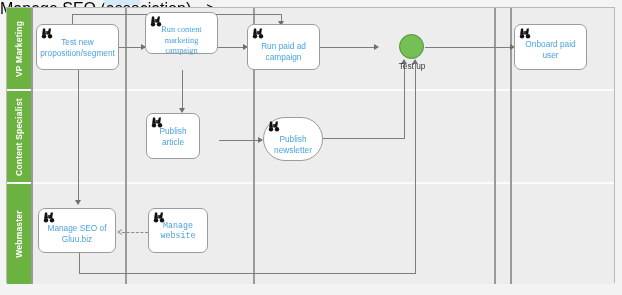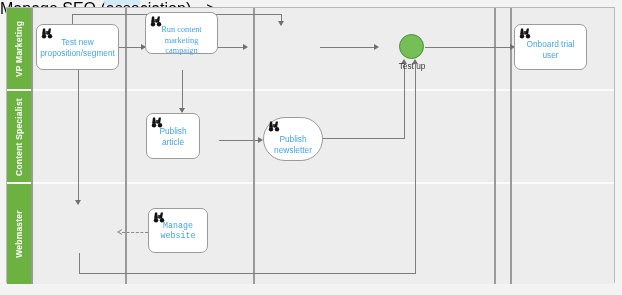--- a/index.html
+++ b/index.html
@@ -155,30 +155,40 @@
     <svg class="icon-bino" viewBox="0 0 12 11">
       <path d="M2 0.6h2.1l0.9 6.0H1.1z" fill="#111"></path>
       <path d="M7.9 0.6h2.1l-0.9 6.0H6.0z" fill="#111"></path>
       <circle cx="3.0" cy="8.2" r="2.2" fill="#111"></circle>
       <circle cx="9.0" cy="8.2" r="2.2" fill="#111"></circle>
       <rect x="5.2" y="3.0" width="1.6" height="3.4" fill="#111"></rect>
     </svg>
     <div class="tlabel" style="top:auto;transform:none;top:12px;">Run content marketing campaign</div>
   </div>
 
+  <div class="task" style="left:247px;top:24px;width:73px;height:46px;">
+    <svg class="icon-bino" viewBox="0 0 12 11">
+      <path d="M2 0.6h2.1l0.9 6.0H1.1z" fill="#111"></path>
+      <path d="M7.9 0.6h2.1l-0.9 6.0H6.0z" fill="#111"></path>
+      <circle cx="3.0" cy="8.2" r="2.2" fill="#111"></circle>
+      <circle cx="9.0" cy="8.2" r="2.2" fill="#111"></circle>
+      <rect x="5.2" y="3.0" width="1.6" height="3.4" fill="#111"></rect>
+    </svg>
+    <div class="tlabel" style="top:auto;transform:none;top:16px;">Run paid ad campaign</div>
+  </div>
 
   <div class="task" style="left:514px;top:24px;width:73px;height:46px;">
     <svg class="icon-bino" viewBox="0 0 12 11">
       <path d="M2 0.6h2.1l0.9 6.0H1.1z" fill="#111"></path>
       <path d="M7.9 0.6h2.1l-0.9 6.0H6.0z" fill="#111"></path>
       <circle cx="3.0" cy="8.2" r="2.2" fill="#111"></circle>
       <circle cx="9.0" cy="8.2" r="2.2" fill="#111"></circle>
       <rect x="5.2" y="3.0" width="1.6" height="3.4" fill="#111"></rect>
     </svg>
-    <div class="tlabel" style="top:auto;transform:none;top:14px;">Onboard trial user</div>
+    <div class="tlabel" style="top:auto;transform:none;top:14px;">Onboard paid user</div>
   </div>
 
   <div class="task" style="left:146px;top:113px;width:54px;height:46px;">
     <svg class="icon-bino" viewBox="0 0 12 11">
       <path d="M2 0.6h2.1l0.9 6.0H1.1z" fill="#111"></path>
       <path d="M7.9 0.6h2.1l-0.9 6.0H6.0z" fill="#111"></path>
       <circle cx="3.0" cy="8.2" r="2.2" fill="#111"></circle>
       <circle cx="9.0" cy="8.2" r="2.2" fill="#111"></circle>
       <rect x="5.2" y="3.0" width="1.6" height="3.4" fill="#111"></rect>
     </svg>
@@ -189,20 +199,30 @@
     <svg class="icon-bino" viewBox="0 0 12 11">
       <path d="M2 0.6h2.1l0.9 6.0H1.1z" fill="#111"></path>
       <path d="M7.9 0.6h2.1l-0.9 6.0H6.0z" fill="#111"></path>
       <circle cx="3.0" cy="8.2" r="2.2" fill="#111"></circle>
       <circle cx="9.0" cy="8.2" r="2.2" fill="#111"></circle>
       <rect x="5.2" y="3.0" width="1.6" height="3.4" fill="#111"></rect>
     </svg>
     <div class="tlabel" style="top:auto;transform:none;top:16px;">Publish newsletter</div>
   </div>
 
+  <div class="task" style="left:38px;top:208px;width:78px;height:45px;">
+    <svg class="icon-bino" viewBox="0 0 12 11">
+      <path d="M2 0.6h2.1l0.9 6.0H1.1z" fill="#111"></path>
+      <path d="M7.9 0.6h2.1l-0.9 6.0H6.0z" fill="#111"></path>
+      <circle cx="3.0" cy="8.2" r="2.2" fill="#111"></circle>
+      <circle cx="9.0" cy="8.2" r="2.2" fill="#111"></circle>
+      <rect x="5.2" y="3.0" width="1.6" height="3.4" fill="#111"></rect>
+    </svg>
+    <div class="tlabel" style="top:auto;transform:none;top:14px;">Manage SEO of Gluu.biz</div>
+  </div>
 
   <div class="task" style="left:148px;top:208px;width:60px;height:45px;font-family:Liberation Mono, monospace;">
     <svg class="icon-bino" viewBox="0 0 12 11">
       <path d="M2 0.6h2.1l0.9 6.0H1.1z" fill="#111"></path>
       <path d="M7.9 0.6h2.1l-0.9 6.0H6.0z" fill="#111"></path>
       <circle cx="3.0" cy="8.2" r="2.2" fill="#111"></circle>
       <circle cx="9.0" cy="8.2" r="2.2" fill="#111"></circle>
       <rect x="5.2" y="3.0" width="1.6" height="3.4" fill="#111"></rect>
     </svg>
     <div class="tlabel">Manage website</div>

